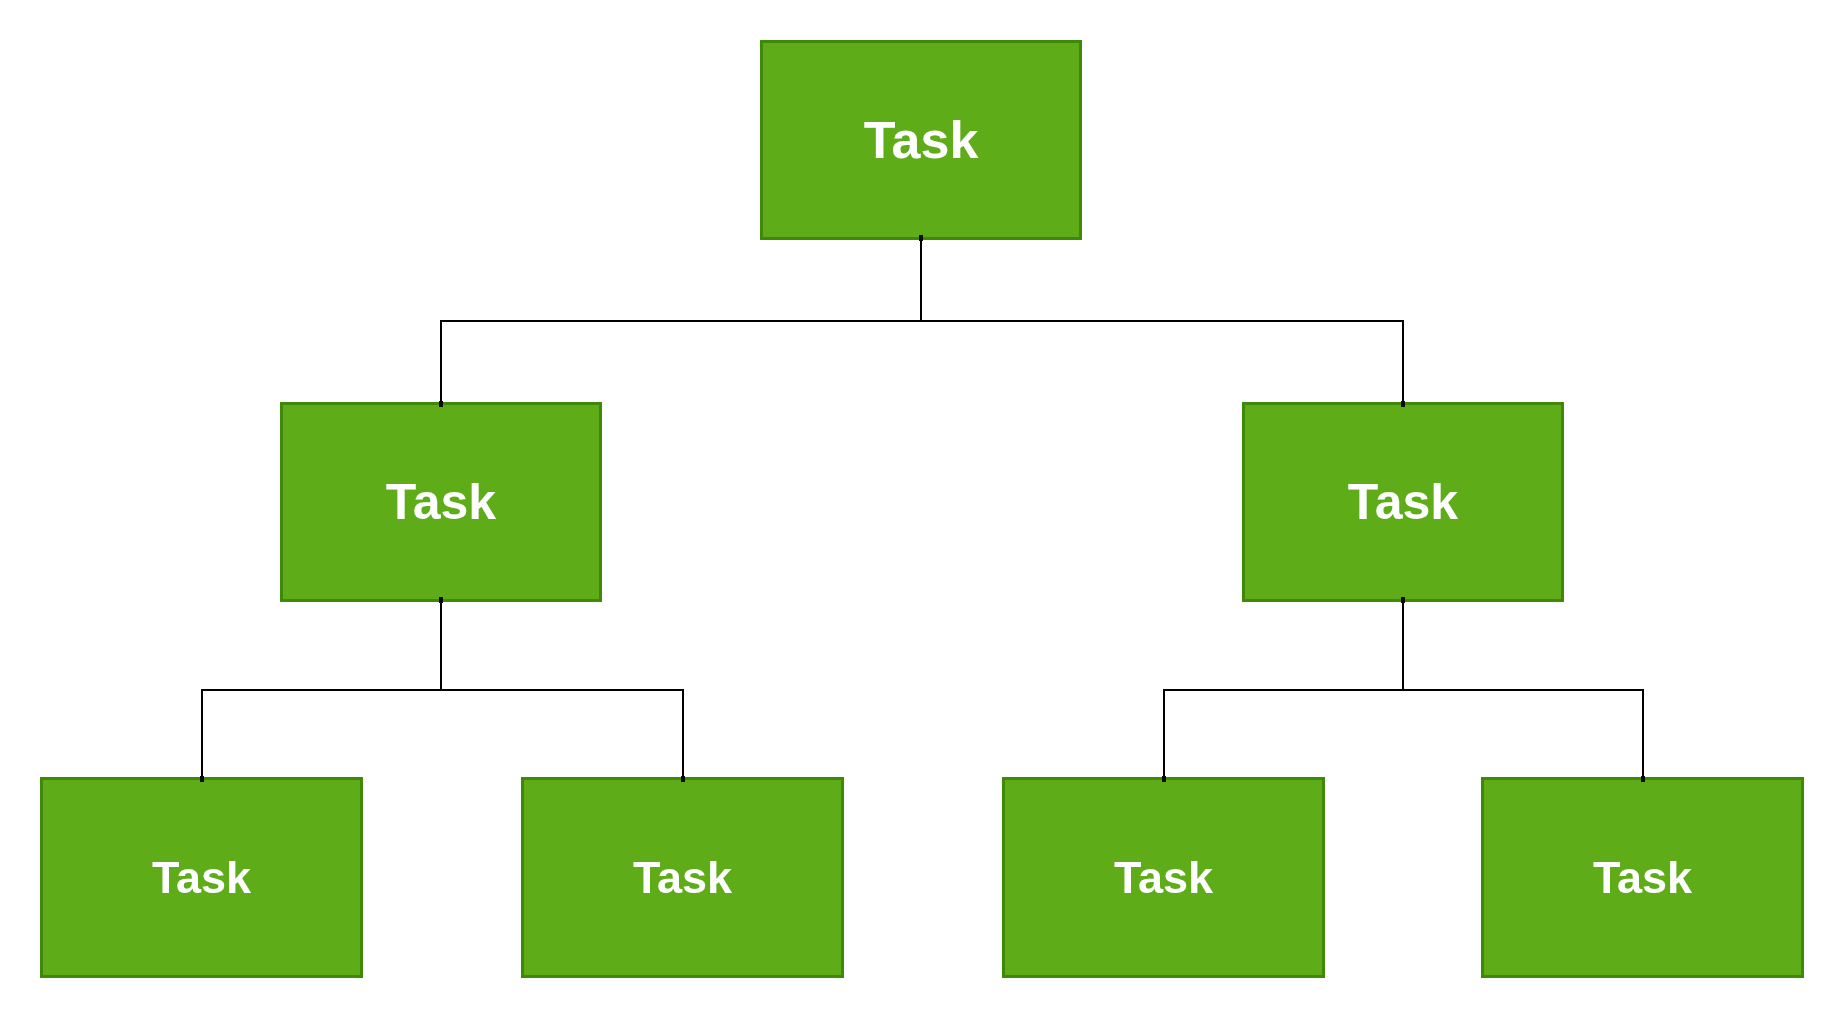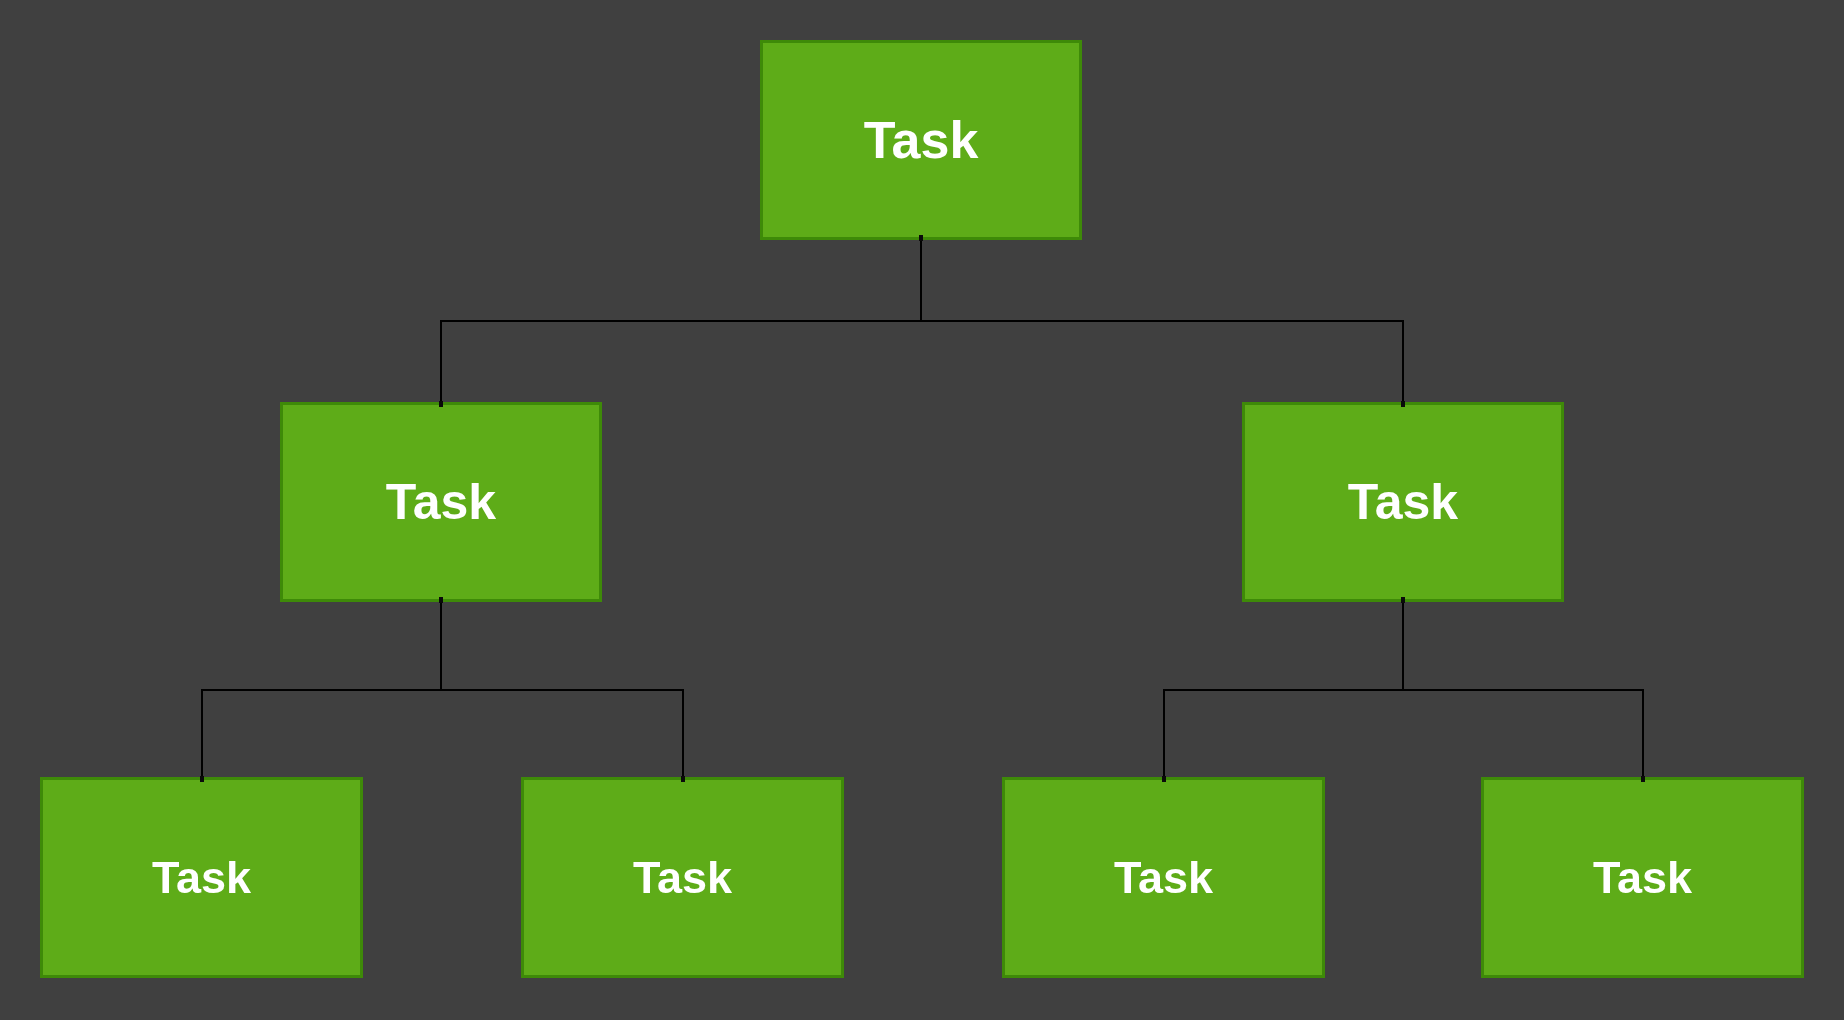--- a/index.html
+++ b/index.html
@@ -52,21 +52,21 @@
     height: 6px;
   }
   .edge {
     position: absolute;
     background: #000000;
   }
 </style>
 </head>
 <body>
 
-<div id="canvas" style="background: #404040; text-align: right;">
+<div id="canvas" style="background: #ffffff; text-align: right;">
     <div class="edge" style="left: 920px; top: 240px; width: 2px; height: 81px;"></div>
     <div class="edge" style="left: 440px; top: 320px; width: 482px; height: 2px;"></div>
     <div class="edge" style="left: 440px; top: 321px; width: 2px; height: 81px;"></div>
     <div class="edge" style="left: 920px; top: 240px; width: 2px; height: 81px;"></div>
     <div class="edge" style="left: 920px; top: 320px; width: 484px; height: 2px;"></div>
     <div class="edge" style="left: 1402px; top: 321px; width: 2px; height: 81px;"></div>
     <div class="edge" style="left: 440px; top: 602px; width: 2px; height: 87.5px;"></div>
     <div class="edge" style="left: 200.5px; top: 688.5px; width: 241.5px; height: 2px;"></div>
     <div class="edge" style="left: 200.5px; top: 689.5px; width: 2px; height: 87.5px;"></div>
     <div class="edge" style="left: 440px; top: 602px; width: 2px; height: 87.5px;"></div>

